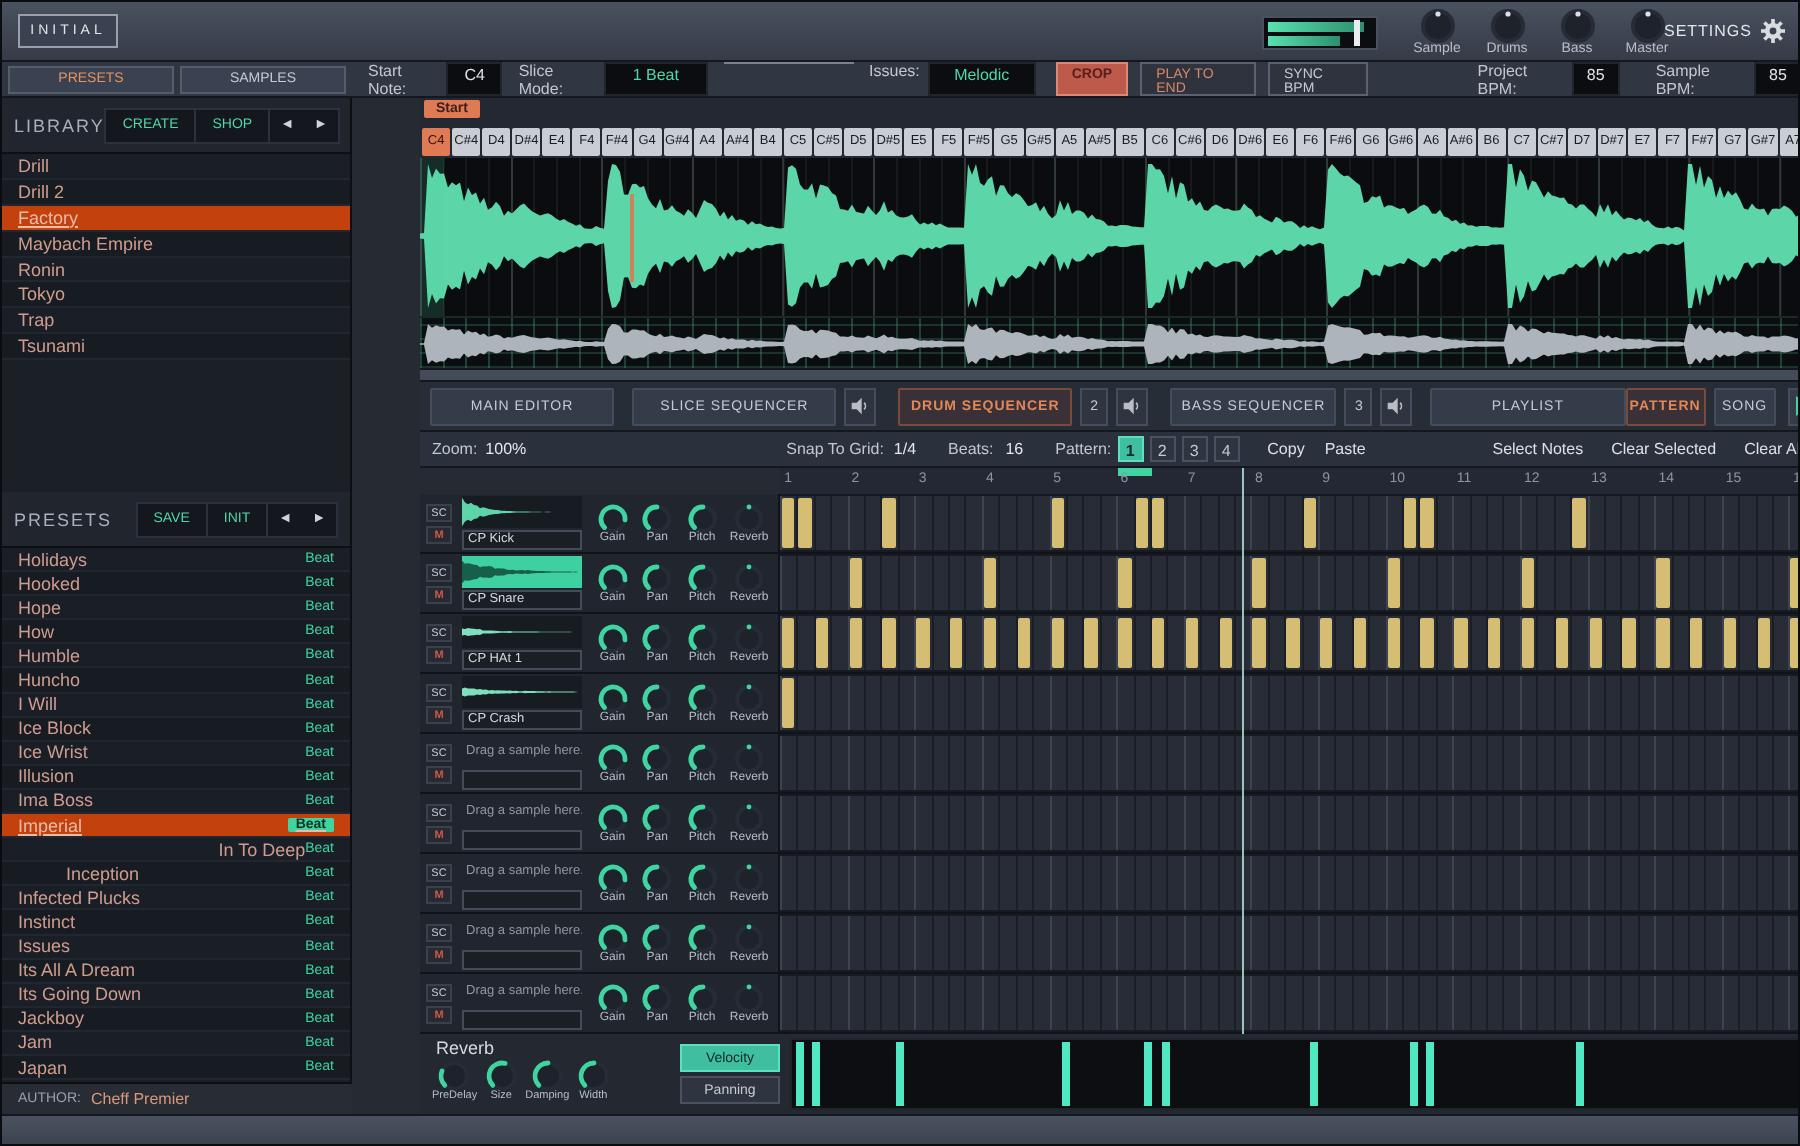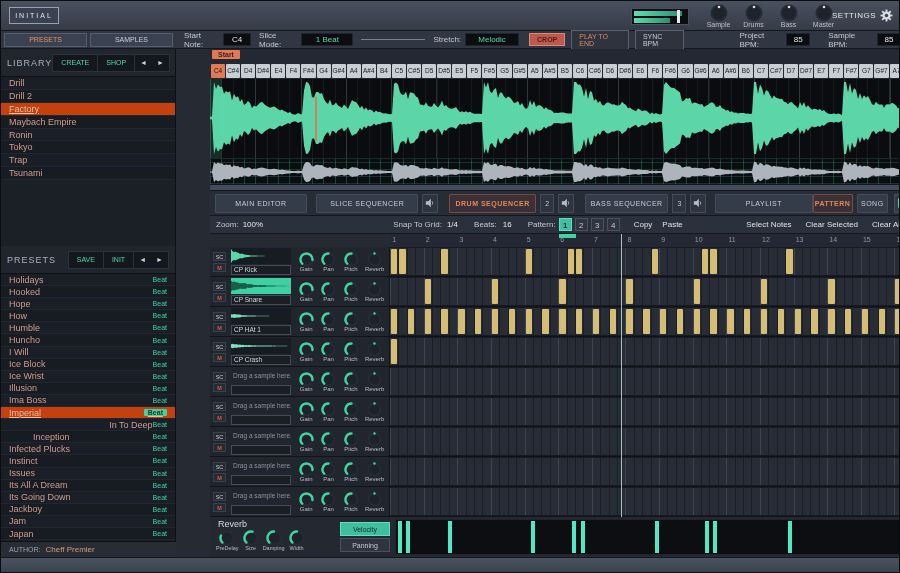--- a/index.html
+++ b/index.html
@@ -16,21 +16,21 @@
   .mbar { position:absolute; left:2px; height:5px; background:linear-gradient(90deg,#59e0b0,#2c8f6e); }
   #meter-handle { position:absolute; right:8px; top:1px; width:3px; height:13px; background:#e8ebef; }
   #mixer-knobs { position:absolute; left:700px; top:2px; width:140px; height:27px; display:flex; }
   .mixknob { width:44px; display:flex; flex-direction:column; align-items:center; }
   .mixknob .lbl { font-size:7px; color:#b9bfc9; margin-top:-2px; }
   #settings { position:absolute; right:8px; top:8px; display:flex; align-items:center; gap:4px; cursor:pointer; }
   #settings span { color:#e3e6ea; font-size:8px; letter-spacing:.5px; }
 
   
   #toolbar2 { position:absolute; left:0; top:30px; width:900px; height:18px; background:#313742;
-    border-bottom:1px solid #14171d; display:flex; align-items:center; }
+    border-bottom:1px solid #14171d; display:flex; }
   .tlabel { color:#c2c7d0; font-size:8px; }
   .tval { background:#0b0d11; color:#e0e4ea; font-size:8px; padding:1px 6px; border:1px solid #20242c; }
   .tval.green { color:#4fd8a8; }
   .tbtn { font-size:7px; padding:2px 7px; border:1px solid #5a6170; background:#2e333d; color:#c6ccd6; cursor:pointer; }
   #crop-btn { background:#bd5a4c; color:#55201a; border-color:#d88a74; font-weight:bold; }
   #playend-btn { color:#d88a6a; }
   #hr-line { width:70px; height:1px; background:#7a8190; margin:0 8px; }
 
   
   #sidebar { position:absolute; left:0; top:48px; width:175px; height:508px; background:#1b1f26; border-right:1px solid #0d0f13; }
@@ -207,21 +207,21 @@
       </svg>
     </div>
   </div>
 
   <div id="toolbar2">
     <span class="tlabel" style="margin-left:183px">Start Note:</span>
     <span class="tval" style="margin-left:4px;min-width:28px;text-align:center">C4</span>
     <span class="tlabel" style="margin-left:8px">Slice Mode:</span>
     <span class="tval green" style="margin-left:4px;min-width:52px;text-align:center">1 Beat</span>
     <div id="hr-line"></div>
-    <span class="tlabel">Stretch:</span>
+    <span class="tlabel">Issues:</span>
     <span class="tval green" style="margin-left:4px;min-width:54px;text-align:center">Melodic</span>
     <span class="tbtn" id="crop-btn" style="margin-left:10px">CROP</span>
     <span class="tbtn" id="playend-btn" style="margin-left:6px">PLAY TO END</span>
     <span class="tbtn" style="margin-left:6px">SYNC BPM</span>
     <span class="tlabel" style="margin-left:55px">Project BPM:</span>
     <span class="tval" style="margin-left:4px;min-width:24px;text-align:center">85</span>
     <span class="tlabel" style="margin-left:18px">Sample BPM:</span>
     <span class="tval" style="margin-left:4px;min-width:24px;text-align:center">85</span>
   </div>
 

